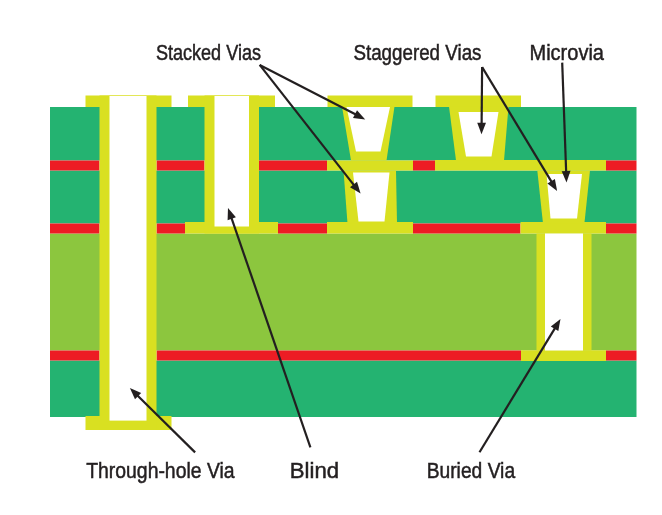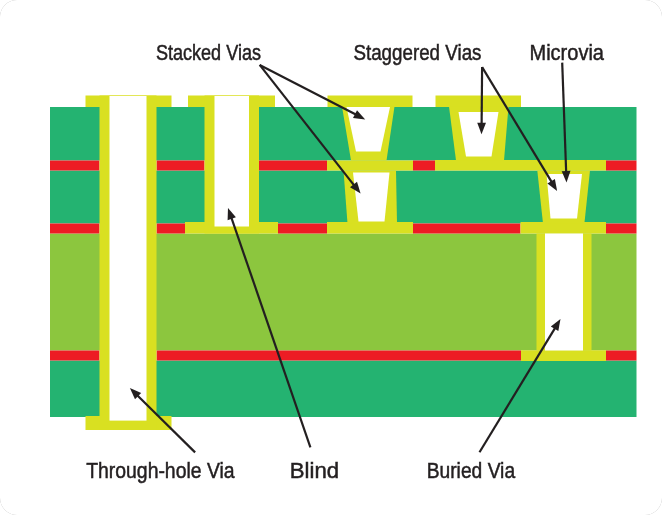--- a/index.html
+++ b/index.html
@@ -1,16 +1,16 @@
 <!DOCTYPE html>
 <html><head>
 <meta charset="utf-8">
 <style>
   html,body{margin:0;padding:0;background:#ffffff;}
-  #stage{position:relative;width:662px;height:515px;background:#a3a3a3;overflow:hidden;border-radius:17px;}
+  #stage{position:relative;width:662px;height:515px;background:#a3a3a3;overflow:hidden;}
   svg{display:block;}
   text{font-family:"Liberation Sans",sans-serif;fill:#231f20;stroke:#231f20;stroke-width:0.5;}
 </style>
 </head>
 <body>
 <div id="stage">
 <svg width="662" height="515" viewBox="0 0 662 515" xmlns="http://www.w3.org/2000/svg">
   <rect x="0" y="0" width="662" height="515" fill="#ffffff"></rect>
 
   <rect x="50" y="107" width="586.5" height="53.5" fill="#24b371"></rect>

